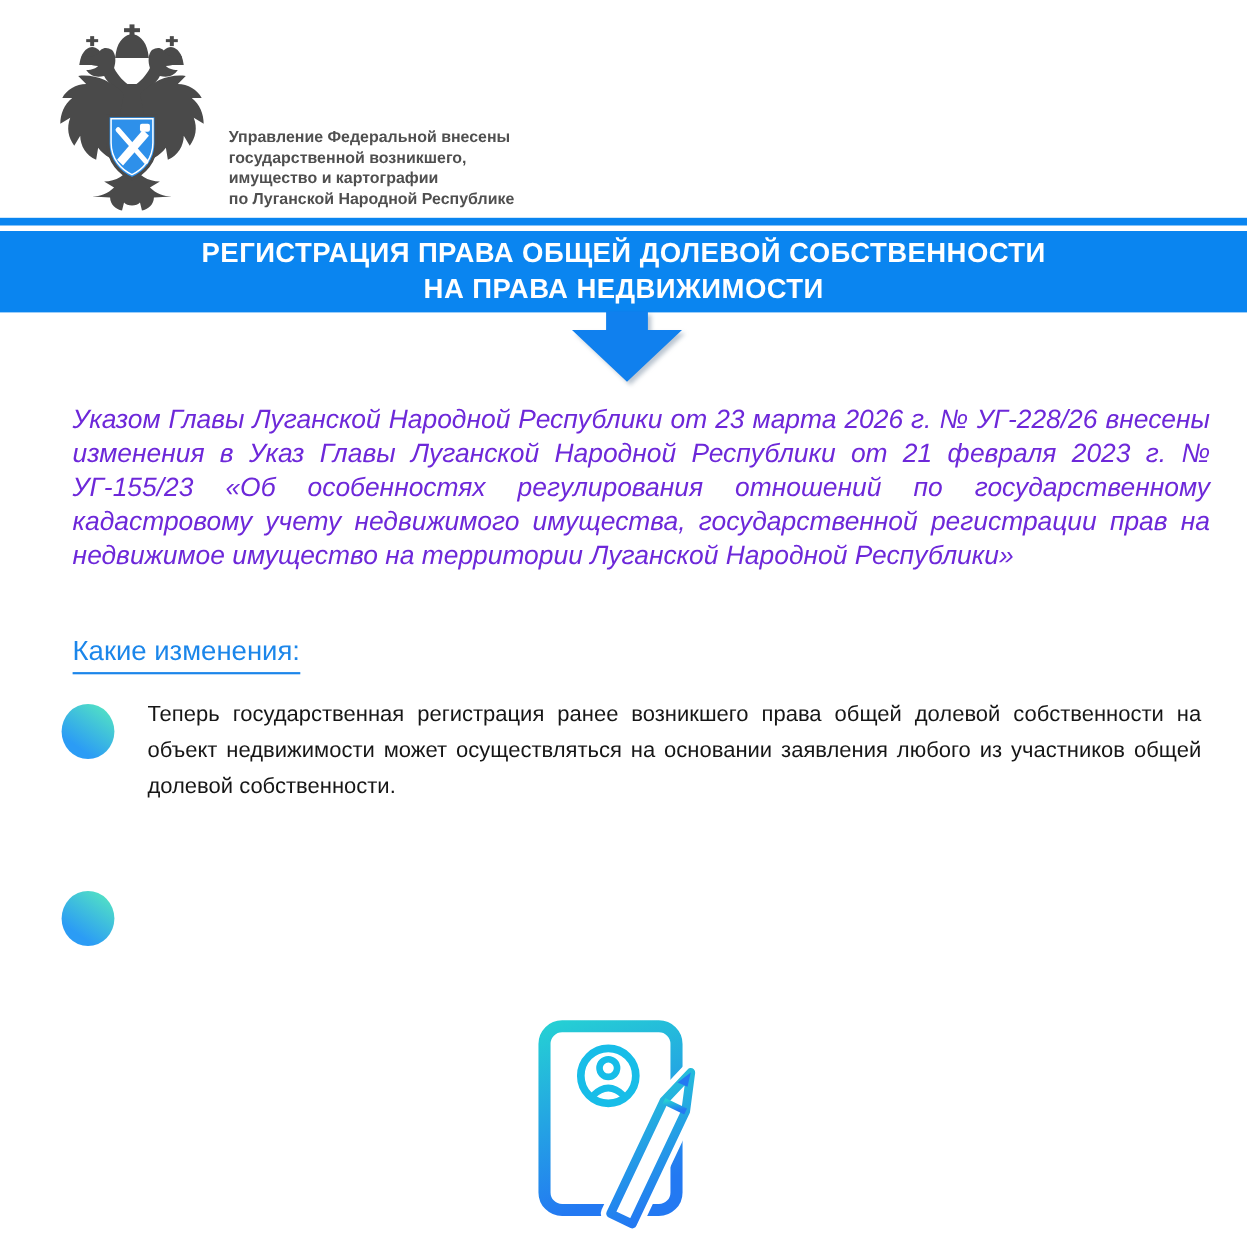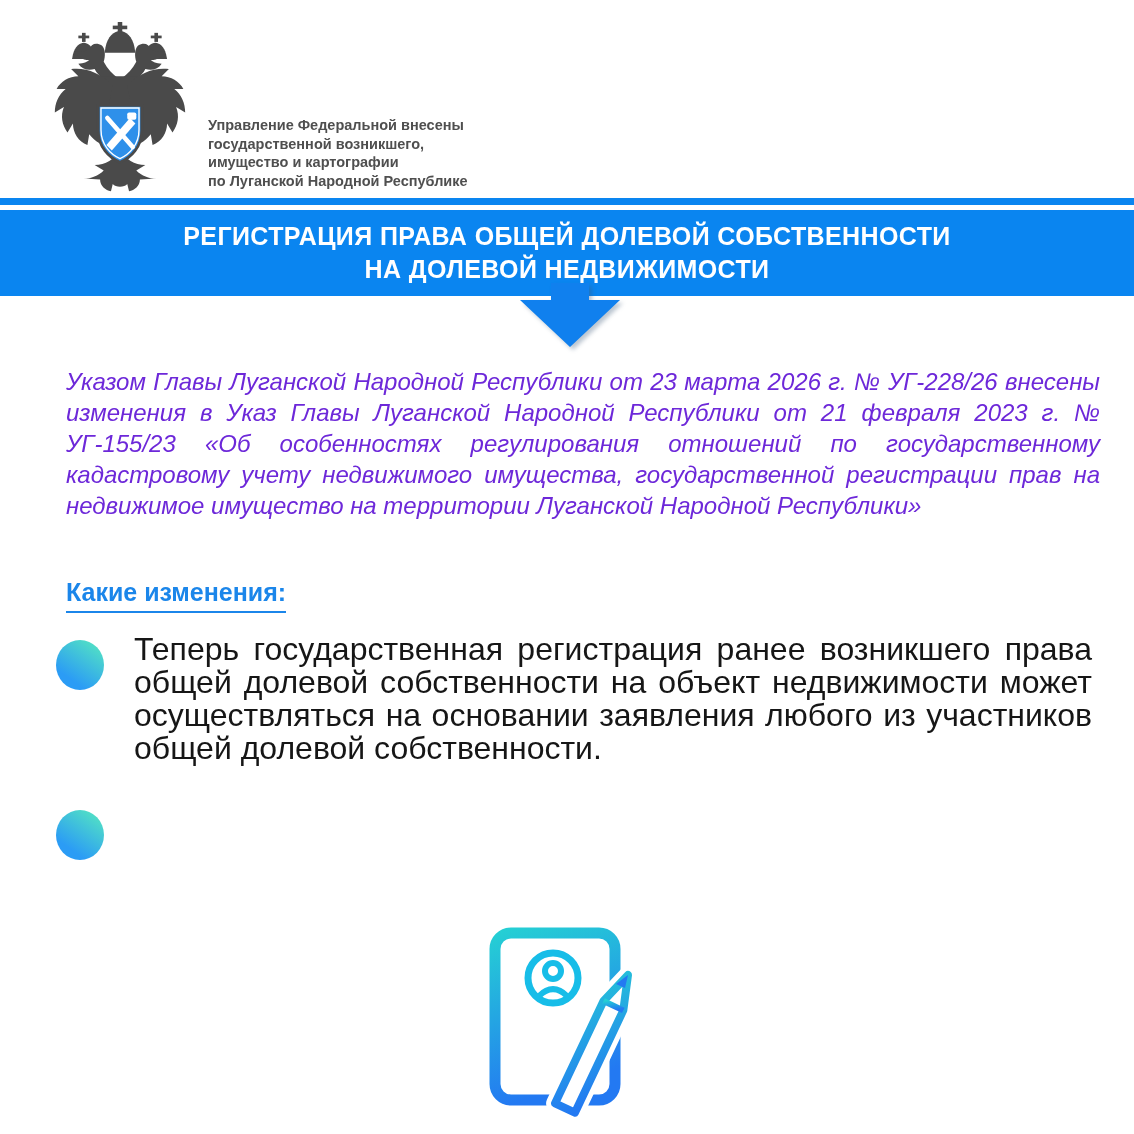--- a/index.html
+++ b/index.html
@@ -7,45 +7,45 @@
     position:relative;width:1134px;height:1134px;background:#ffffff;overflow:hidden;
     font-family:"Liberation Sans","DejaVu Sans",sans-serif;
   }
   
   .emblem{position:absolute;left:44px;top:22px;width:152px;height:172px;}
   .brand-name{position:absolute;left:206px;top:68px;font-size:38px;font-weight:700;color:#4a4a4a;letter-spacing:.5px;}
   .brand-org{position:absolute;left:208px;top:116px;font-size:14.5px;font-weight:700;color:#4f4f4f;line-height:18.5px;}
   
   .strip{position:absolute;left:0;top:198px;width:1134px;height:7px;background:#0a85f0;}
   .banner{
-    position:absolute;left:0;top:210px;width:1134px;height:86px;background:#0a85f0;
+    position:absolute;left:0;top:210px;width:1134px;height:74px;background:#0a85f0;
     display:flex;flex-direction:column;align-items:center;justify-content:center;
     color:#ffffff;font-weight:700;font-size:25px;line-height:33px;text-align:center;letter-spacing:.4px;
   }
   .arrow{position:absolute;left:514px;top:283px;filter:drop-shadow(3px 3px 2px rgba(60,90,120,.35));}
   
   .intro{
     position:absolute;left:66px;top:366px;width:1034px;
     color:#6d28d9;font-size:24px;line-height:31px;font-weight:500;text-align:justify;font-style:italic;
   }
   .sec-head{
-    position:absolute;left:66px;color:#1b86ea;font-size:25px;font-weight:700;
+    position:absolute;left:66px;color:#1b86ea;font-size:25px;font-weight:400;
     border-bottom:2.5px solid #1b86ea;padding-bottom:4px;display:inline-block;
   }
   .sec-head.first{top:578px;}
   .sec-head.second{top:748px;}
   .bullet-dot{
     position:absolute;width:48px;height:50px;border-radius:50%;
     background:linear-gradient(215deg,#55e6c1 5%,#2b9cf5 75%);
   }
   .bullet-dot.first{left:56px;top:640px;}
   .bullet-dot.second{left:56px;top:810px;}
   .bullet-text{
     position:absolute;left:134px;width:958px;color:#161616;
-    font-size:32px;line-height:33px;font-weight:500;text-align:justify;
+    font-size:20px;line-height:33px;font-weight:500;text-align:justify;
   }
   .bullet-text.first{top:633px;}
   .bullet-text.second{top:806px;}
   
   .doc-icon{position:absolute;left:482px;top:925px;width:180px;height:210px;}
 </style>
 </head>
 <body>
 
 <div class="poster">
@@ -87,21 +87,21 @@
   <div class="brand-org">
     <div>Управление Федеральной внесены</div>
     <div>государственной возникшего,</div>
     <div>имущество и картографии</div>
     <div>по Луганской Народной Республике</div>
   </div>
 
   <div class="strip"></div>
   <div class="banner">
     <div>РЕГИСТРАЦИЯ ПРАВА ОБЩЕЙ ДОЛЕВОЙ СОБСТВЕННОСТИ</div>
-    <div>НА ДОЛЕВОЙ НЕДВИЖИМОСТИ</div>
+    <div>НА ПРАВА НЕДВИЖИМОСТИ</div>
   </div>
 
   <svg class="arrow" width="112" height="66" viewBox="0 0 112 66" xmlns="http://www.w3.org/2000/svg">
     <path d="M37,0 H75 V17 H106 L56,64 L6,17 H37 Z" fill="#1080ee"></path>
   </svg>
 
   <div class="intro">Указом Главы Луганской Народной Республики от 23 марта 2026 г. № УГ-228/26 внесены изменения в Указ Главы Луганской Народной Республики от 21 февраля 2023 г. № УГ-155/23 «Об особенностях регулирования отношений по государственному кадастровому учету недвижимого имущества, государственной регистрации прав на недвижимое имущество на территории Луганской Народной Республики»</div>
 
   <div class="sec-head first">Какие изменения:</div>
   <div class="bullet-dot first"></div>

